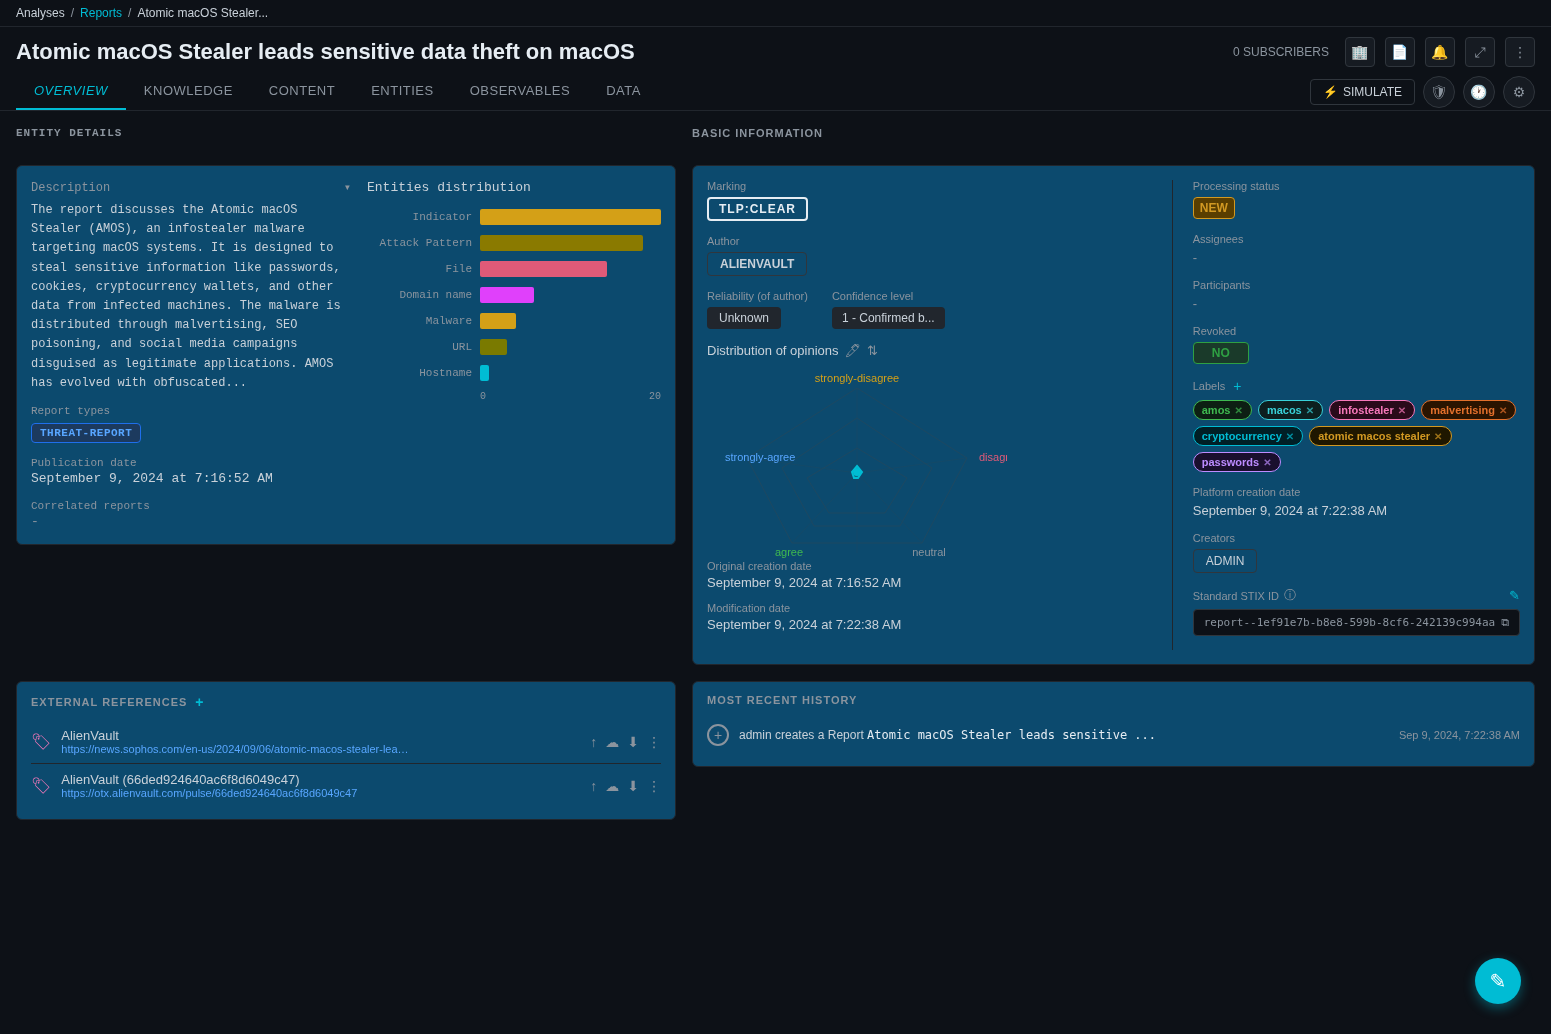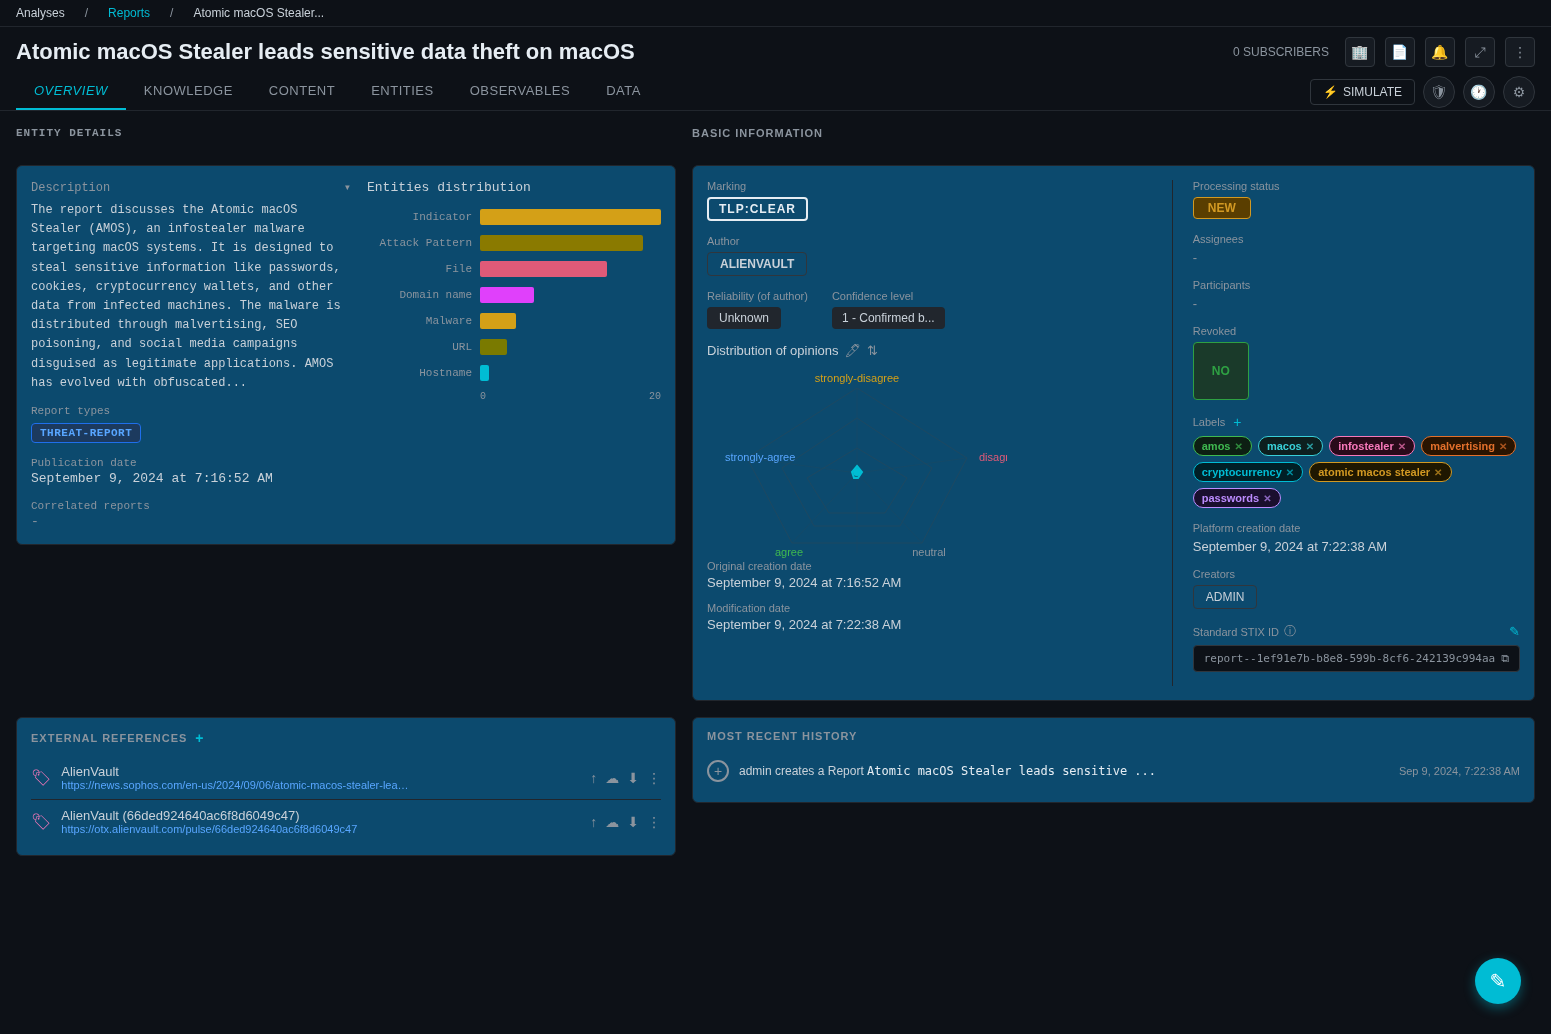--- a/index.html
+++ b/index.html
@@ -10,21 +10,21 @@
       font-size: 13px;
       min-height: 1034px;
       width: 1551px;
       overflow-x: hidden;
     }
 
     
     .breadcrumb {
       display: flex;
       align-items: center;
-      gap: 20px;
+      gap: 6px;
       padding: 6px 16px;
       font-size: 12px;
       color: #8b949e;
       border-bottom: 1px solid #21262d;
     }
     .breadcrumb span { color: #c9d1d9; }
     .breadcrumb .sep { color: #8b949e; }
 
     
     .page-header {
@@ -347,33 +347,33 @@
       font-size: 13px;
       color: #c9d1d9;
       font-weight: 500;
     }
     .new-badge {
       display: inline-block;
       background: #5a3e00;
       border: 1px solid #d29922;
       border-radius: 4px;
       color: #d29922;
-      padding: 3px 14px;
+      padding: 3px 6px;
       font-size: 12px;
       font-weight: 700;
       text-align: center;
     }
     .dash-value { color: #8b949e; font-size: 13px; }
     .no-badge {
       display: inline-block;
       background: #1a3a2a;
       border: 1px solid #2ea043;
       border-radius: 4px;
       color: #2ea043;
-      padding: 21px 18px;
+      padding: 3px 18px;
       font-size: 12px;
       font-weight: 700;
     }
     .labels-container {
       display: flex;
       flex-wrap: wrap;
       gap: 6px;
       margin-top: 6px;
     }
     .label-tag {

